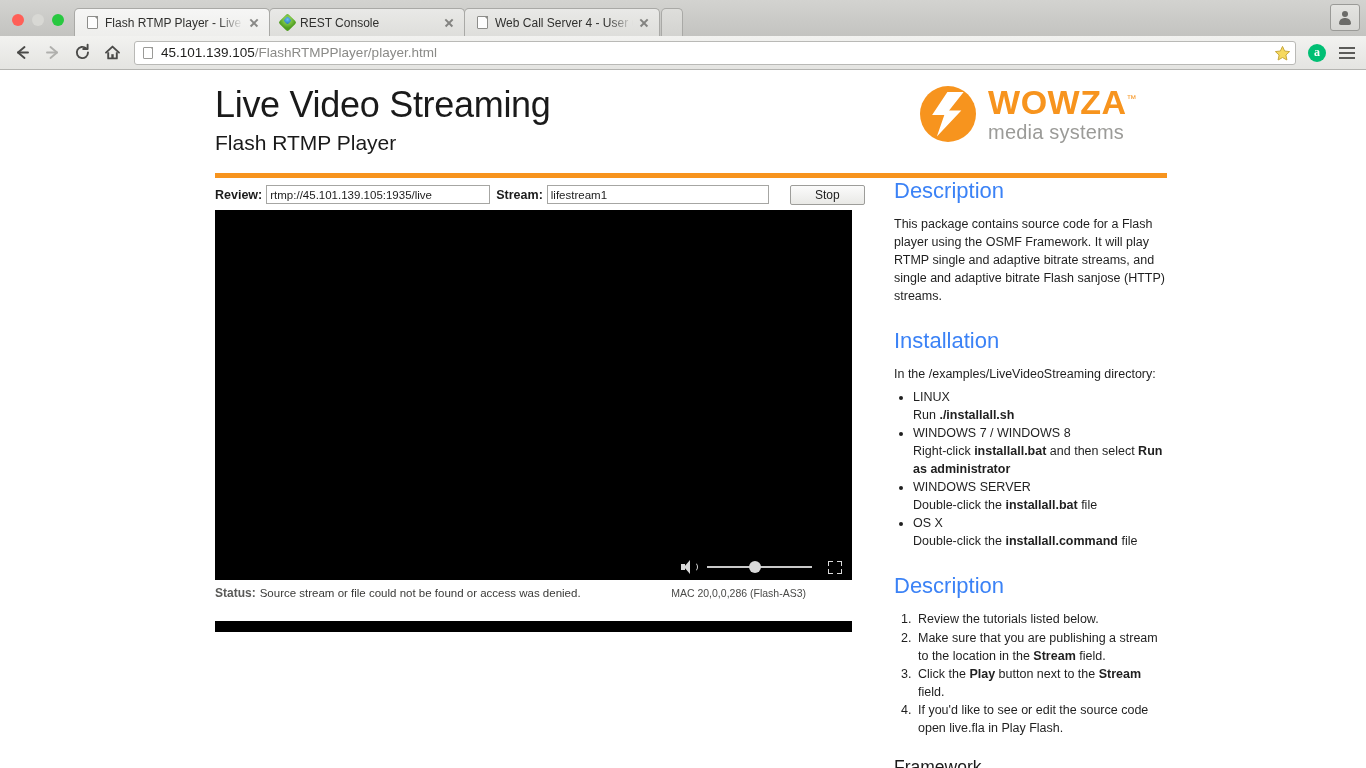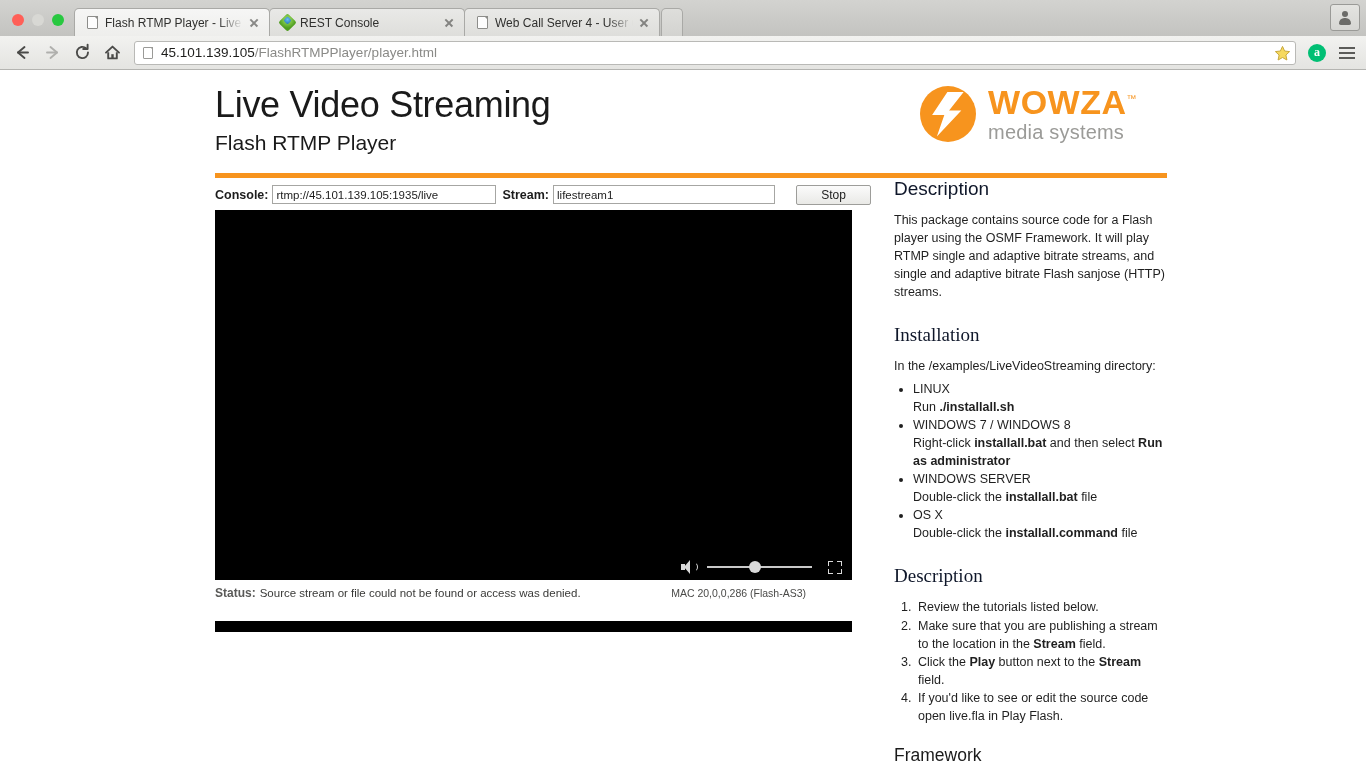--- a/index.html
+++ b/index.html
@@ -347,26 +347,26 @@
   .status-label { font-weight: bold; font-size: 12px; color: #5a5a58; margin-right: 4px; }
   .status-text { flex: 1 1 auto; }
   .flash-ver { font-size: 10.5px; color: #4a4a48; margin-right: 46px; }
 
   .black-strip {
     width: 637px; height: 11px; background: #000; margin-top: 21px;
   }
 
   
   .col-right h3 {
-    font-size: 19px;
+    font-size: 22px;
     font-weight: normal;
-    color: #0f172a;
+    color: #3b82f6;
     margin: 0 0 11px 0;
   }
-  .col-right h3.sec { margin-top: 23px; font-family: Liberation Serif, serif; }
+  .col-right h3.sec { margin-top: 23px; }
   .col-right p {
     font-size: 12.5px;
     line-height: 18.1px;
     color: #1f1f1f;
     margin-bottom: 0;
   }
   .col-right ul, .col-right ol {
     margin: 4px 0 0 0;
     padding-left: 19px;
   }
@@ -487,21 +487,21 @@
         </div>
       </div>
 
       <div class="orange-rule"></div>
 
       <div class="columns">
 
         <div class="col-left">
 
           <div class="controls">
-            <span class="ctl-label">Console:</span>
+            <span class="ctl-label">Review:</span>
             <input id="server-input" class="ctl-input" type="text" value="rtmp://45.101.139.105:1935/live" style="">
             <span class="ctl-label" style="margin-left:6px">Stream:</span>
             <input id="stream-input" class="ctl-input" type="text" value="lifestream1" style="">
             <button class="stop-btn">Stop</button>
           </div>
 
           <div class="video-stage">
             <div class="player-controls">
               <span class="spk">
                 <span class="body"></span>

